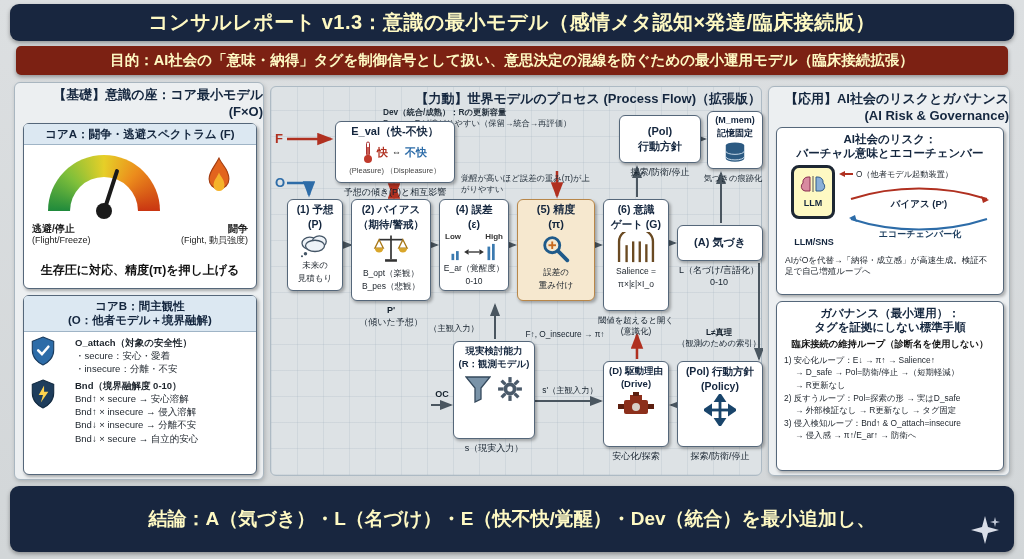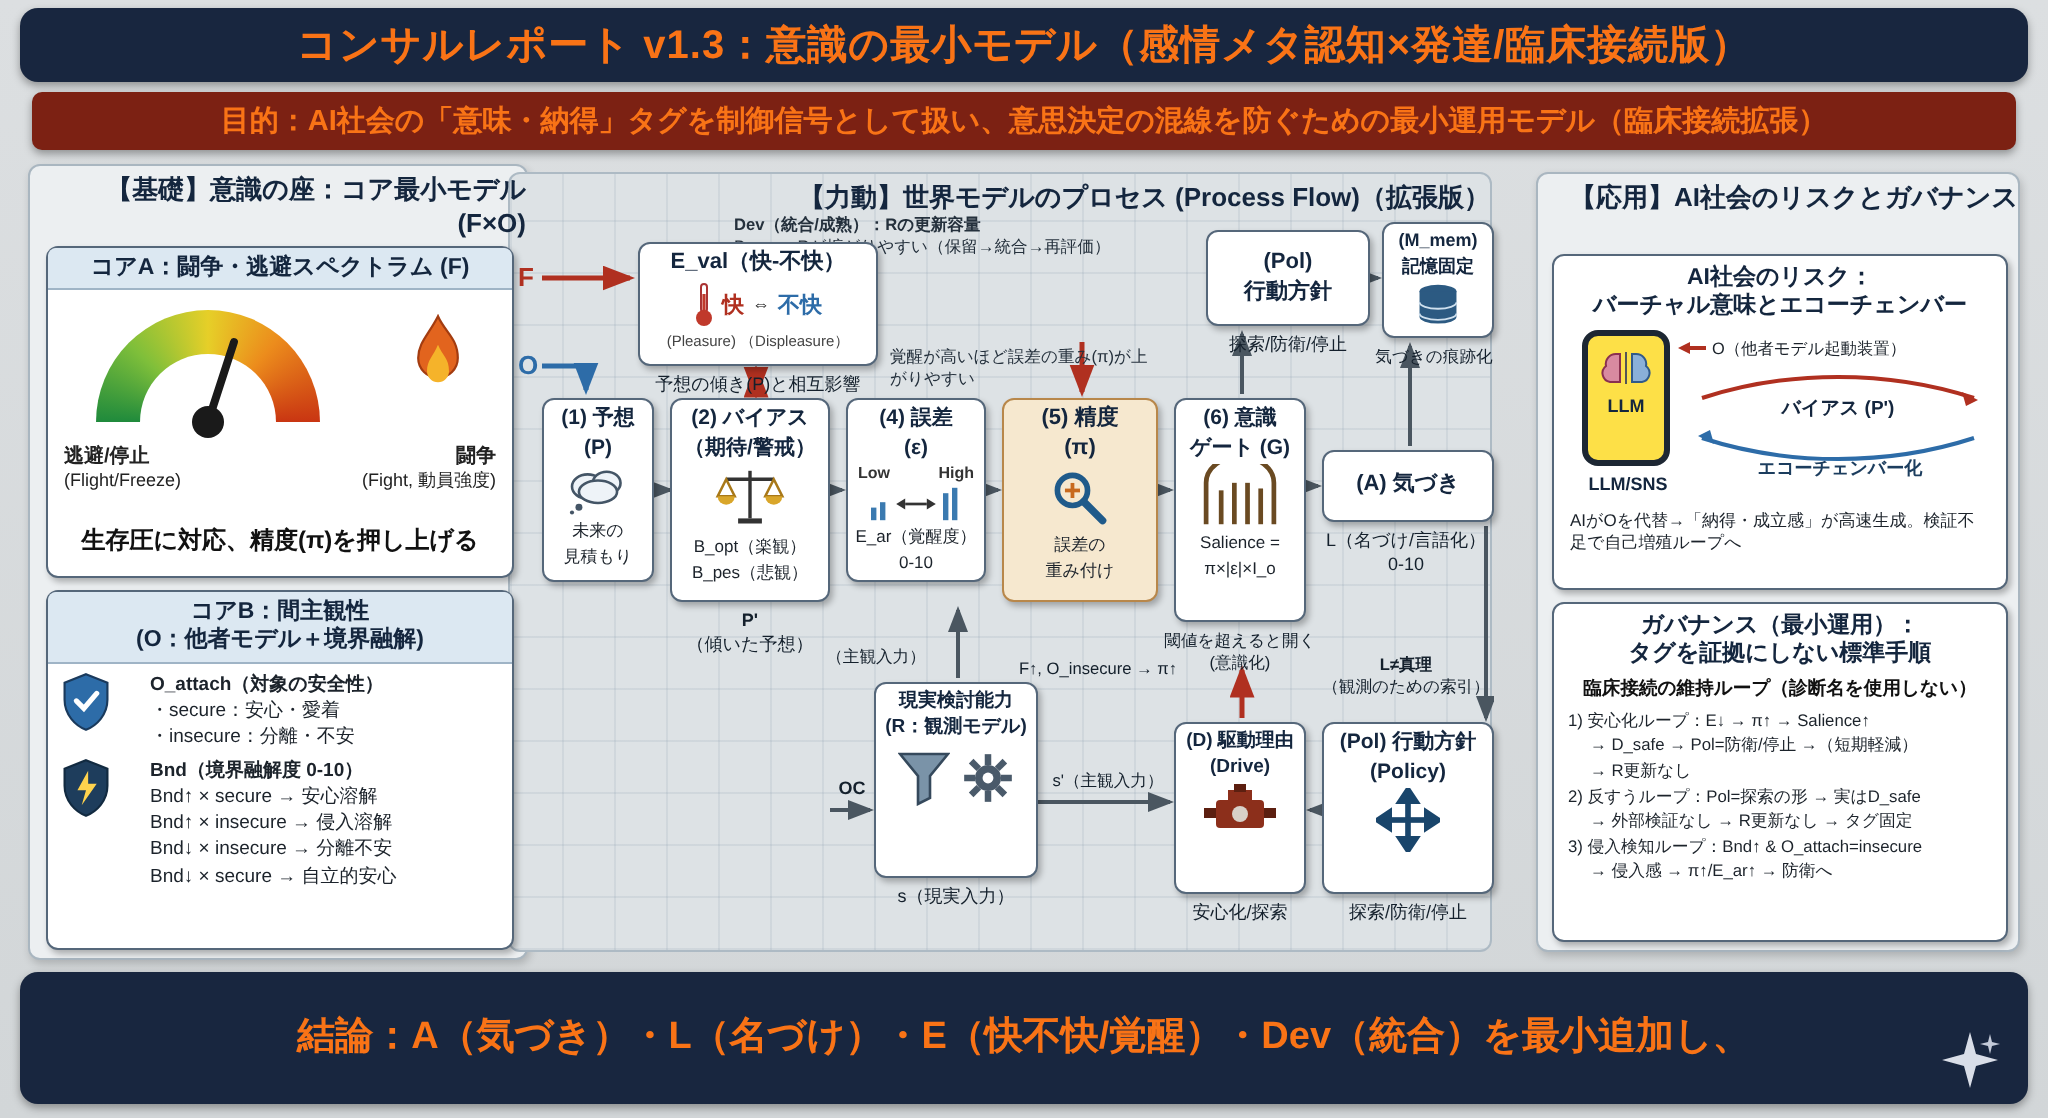--- a/index.html
+++ b/index.html
@@ -1,27 +1,27 @@
 <!DOCTYPE html>
 <html><head>
 <meta charset="utf-8">
 <style>
 *{margin:0;padding:0;box-sizing:border-box;}
 html,body{width:1024px;height:559px;overflow:hidden;background:#cfd3d6;
   font-family:"Liberation Sans","DejaVu Sans",sans-serif;}
 .stage{position:relative;width:1024px;height:559px;background:linear-gradient(180deg,#dcdfe1,#d2d6d8);}
-.navbar{position:absolute;background:#18263f;color:#f97316;display:flex;align-items:center;justify-content:center;
+.navbar{position:absolute;background:#18263f;color:#fef9c3;display:flex;align-items:center;justify-content:center;
   text-align:center;box-shadow:0 2px 4px rgba(0,0,0,.35);}
 #header-bar{left:10px;top:4px;width:1004px;height:37px;border-radius:9px;font-size:20px;font-weight:bold;letter-spacing:.5px;}
 #purpose-bar{left:16px;top:46px;width:992px;height:29px;border-radius:5px;background:#7c2113;font-size:14.5px;font-weight:bold;}
 #conclusion-bar{left:10px;top:486px;width:1004px;height:66px;border-radius:9px;font-size:19px;font-weight:bold;
   line-height:1.55;flex-direction:column;}
 .panel{position:absolute;border-radius:6px;}
 #left-panel{left:14px;top:82px;width:250px;height:398px;background:#eceff1;border:1px solid #a9b6c0;box-shadow:1px 2px 4px rgba(0,0,0,.18);}
-#mid-panel{left:254px;top:86px;width:492px;height:390px;background-color:#dde2e5;border:1px solid #adbac4;
+#mid-panel{left:270px;top:86px;width:492px;height:390px;background-color:#dde2e5;border:1px solid #adbac4;
   background-image:repeating-linear-gradient(0deg,rgba(130,150,168,.15) 0 1px,transparent 1px 26px),
                    repeating-linear-gradient(90deg,rgba(130,150,168,.15) 0 1px,transparent 1px 26px);}
 #right-panel{left:768px;top:86px;width:242px;height:390px;background:#eceff1;border:1px solid #a9b6c0;box-shadow:1px 2px 4px rgba(0,0,0,.18);}
 .panel-title{position:absolute;left:0;right:0;top:4px;text-align:right;font-weight:bold;color:#14263e;font-size:13px;line-height:1.3;z-index:3;}
 .node{position:absolute;background:#fff;border:1.5px solid #55677a;border-radius:6px;
   box-shadow:1.5px 2px 3px rgba(0,0,0,.28);text-align:center;z-index:2;}
 .stack{display:flex;flex-direction:column;align-items:center;gap:2px;padding:3px 2px;height:100%;}
 .node-h{font-weight:bold;color:#14263e;font-size:10.5px;line-height:1.2;}
 .node-h.big{font-size:11px;}
 .node-s{font-size:8.5px;line-height:1.25;color:#1c232b;}
@@ -46,22 +46,22 @@
 .ga-labels{display:flex;justify-content:space-between;padding:2px 8px 0 8px;font-size:9px;line-height:1.2;color:#222;}
 .ga-labels .b{font-weight:bold;font-size:10px;}
 .ga-l{text-align:left;}.ga-r{text-align:right;}
 .ga-cap{font-size:12px;font-weight:bold;margin-top:16px;color:#111;}
 .cb-body{padding:4px 6px;text-align:left;}
 .cb-row{display:flex;gap:19px;align-items:flex-start;margin-bottom:4px;}
 .cb-lines{font-size:9.5px;line-height:1.38;color:#1c232b;}
 .cb-strong{font-weight:bold;}
 .rnode-title{font-weight:bold;color:#14263e;font-size:11.5px;line-height:1.25;padding-top:4px;}
 .graphic{position:relative;height:92px;text-align:left;}
-.phone{position:absolute;left:14px;top:4px;width:44px;height:68px;border:3px solid #1d2733;border-radius:8px;
-  background:#fde047;display:flex;flex-direction:column;align-items:center;padding-top:6px;gap:2px;}
+.phone{position:absolute;left:14px;top:4px;width:44px;height:54px;border:3px solid #1d2733;border-radius:8px;
+  background:#fef9c3;display:flex;flex-direction:column;align-items:center;padding-top:6px;gap:2px;}
 .phone-llm{font-size:9px;font-weight:bold;color:#14263e;}
 .risk-caption{padding:2px 8px;font-size:8.5px;line-height:1.35;text-align:left;color:#1c232b;}
 .gov-sub{font-size:9.3px;font-weight:bold;margin-top:3px;color:#111;}
 .loops{text-align:left;padding:3px 7px;font-size:8.4px;line-height:1.5;color:#1c232b;}
 .loops .indent{padding-left:11px;}
 .sparkle{position:absolute;right:14px;bottom:7px;}
 .oc-icons{display:flex;align-items:center;justify-content:center;gap:14px;margin-top:2px;}
 .lh-row{display:flex;align-items:center;justify-content:space-between;width:58px;font-size:8px;font-weight:bold;color:#333;}
 .olabel-row{position:absolute;left:62px;top:8px;width:162px;display:flex;align-items:center;gap:3px;font-size:8.2px;color:#1c232b;}
 .bias-label{position:absolute;left:64px;top:37px;width:156px;text-align:center;font-size:9.5px;font-weight:bold;color:#14263e;}
@@ -411,20 +411,21 @@
           </g>
         </svg>
       </div>
     </div>
     <div class="cap" style="left:402px;top:364px;width:94px">探索/防衛/停止</div>
   </div>
 
   <div class="panel" id="right-panel">
     <div class="panel-title">
       <div>【応用】AI社会のリスクとガバナンス</div>
+      <div>(AI Risk &amp; Governance)</div>
     </div>
 
     <div class="node" style="left:7px;top:40px;width:228px;height:168px">
       <div class="rnode-title">
         <div>AI社会のリスク：</div>
         <div>バーチャル意味とエコーチェンバー</div>
       </div>
       <div class="graphic">
         <div class="phone">
           <svg width="26" height="22" viewBox="0 0 26 22">

